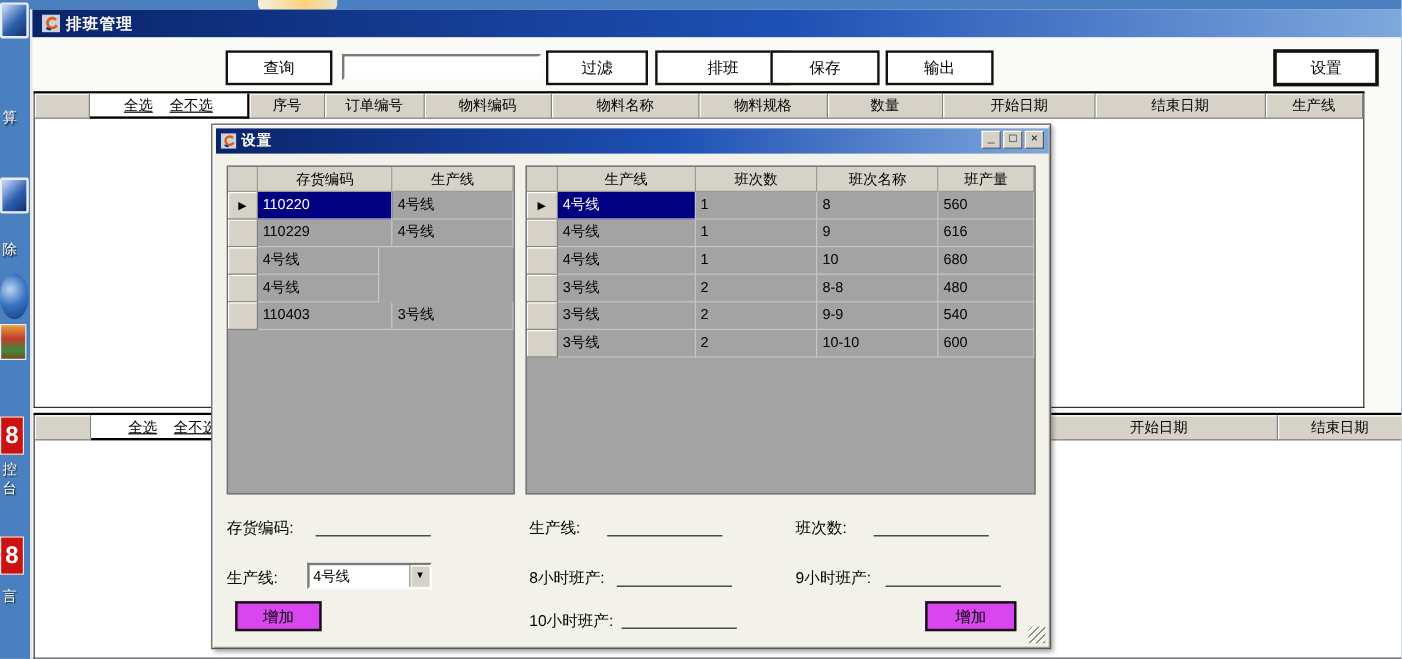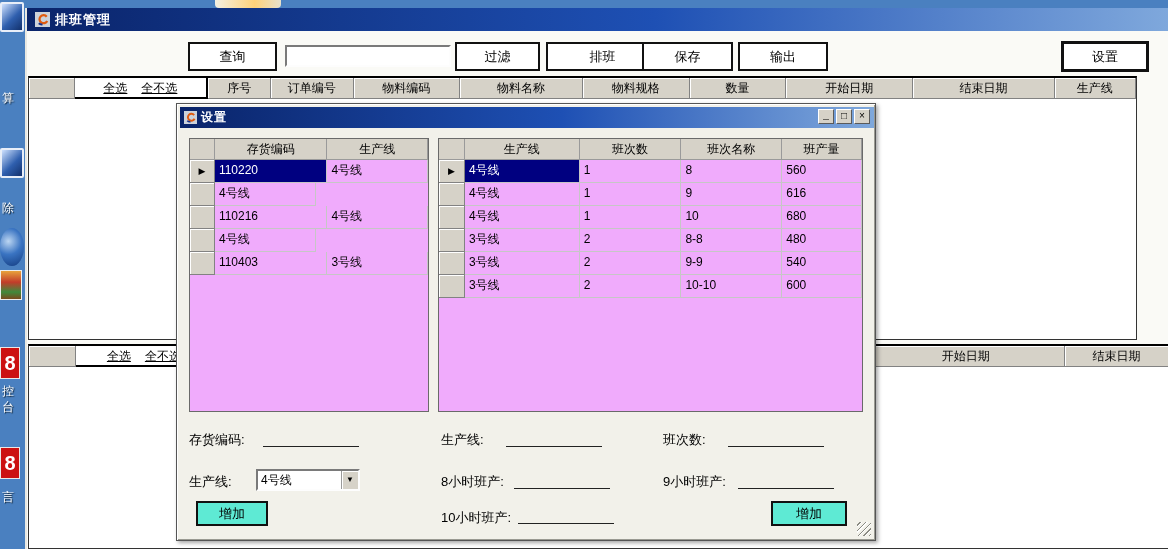--- a/index.html
+++ b/index.html
@@ -42,38 +42,38 @@
   .t-c0{width:65px}.t-c1{width:85px}.t-c2{width:110px}.t-c3{width:127px}.t-c4{width:110px}.t-c5{width:100px}.t-c6{width:131px}.t-c7{width:146px}.t-c8{width:84px;border-right:1px solid #828282}
   .b-c0{width:654px}.b-c1{width:198px}.b-c2{width:103px;border-right:none}
 
   
   .dialog { position:absolute; left:176px; top:103px; width:700px; height:438px; background:#f2f1ea; border:1px solid #555; box-shadow:inset 1px 1px 0 #fff, inset -1px -1px 0 #9a9a92, 2px 2px 4px rgba(0,0,0,.35); z-index:10; }
   .dlg-titlebar { position:absolute; left:3px; top:3px; width:694px; height:21px; background:linear-gradient(to right,#0a246a 0%,#1e50b4 55%,#7fa8dc 100%); display:flex; align-items:center; padding-left:4px; }
   .dlg-titlebar .t-text { color:#fff; font-weight:bold; font-size:12px; margin-left:4px; letter-spacing:1px; }
   .dlg-winbtns { position:absolute; right:4px; top:2px; display:flex; gap:2px; }
   .winbtn { width:16px; height:15px; background:#d6d2c8; border:1px solid; border-color:#fff #5a5a5a #5a5a5a #fff; font-size:10px; line-height:13px; text-align:center; cursor:pointer; font-family:"Liberation Mono",monospace; }
 
-  .dgrid { position:absolute; background:#f0abfc; border:1px solid #6a6a6a; overflow:hidden; }
+  .dgrid { position:absolute; background:#a3a3a3; border:1px solid #6a6a6a; overflow:hidden; }
   .dgrid-left  { left:12px;  top:34px; width:240px; height:274px; }
   .dgrid-right { left:261px; top:34px; width:425px; height:274px; }
   .dg-hdr { display:flex; height:21px; }
   .dg-hcell { background:#d6d2c8; border-right:1px solid #9a9a9a; border-bottom:1px solid #9a9a9a; text-align:center; line-height:20px; font-size:12px; }
   .dg-row { display:flex; height:23px; }
   .dg-sel { background:#d6d2c8; border-right:1px solid #828282; border-bottom:1px solid #828282; box-shadow:inset 1px 1px 0 #fff; display:flex; align-items:center; justify-content:center; font-size:9px; }
   .dg-cell { border-right:1px solid #c6c6c6; border-bottom:1px solid #c6c6c6; padding-left:4px; line-height:21px; font-size:12px; white-space:nowrap; overflow:hidden; }
   .dg-cell.selected { background:#000080; color:#fff; }
   .l-sel{width:25px}.l-c0{width:113px}.l-c1{width:101px}
   .r-sel{width:26px}.r-c0{width:115px}.r-c1{width:102px}.r-c2{width:101px}.r-c3{width:80px}
 
   .f-label { position:absolute; font-size:13px; white-space:nowrap; }
   .f-line { position:absolute; height:1px; background:#222; width:96px; }
   .combo { position:absolute; left:79px; top:365px; width:104px; height:22px; border:2px solid; border-color:#7a7a7a #fdfdfd #fdfdfd #7a7a7a; background:#fff; display:flex; }
   .combo .combo-value { flex:1; line-height:18px; padding-left:3px; font-size:12px; overflow:hidden; }
   .combo .combo-btn { width:17px; background:#d6d2c8; border-left:1px solid #9a9a9a; box-shadow:inset 1px 1px 0 #fff; text-align:center; font-size:8px; line-height:18px; cursor:pointer; }
-  .dlg-btn { position:absolute; background:#5eead4; border:2px solid #111; text-align:center; font-size:13px; cursor:pointer; display:flex; align-items:center; justify-content:center; }
+  .dlg-btn { position:absolute; background:#d946ef; border:2px solid #111; text-align:center; font-size:13px; cursor:pointer; display:flex; align-items:center; justify-content:center; }
   .dlg-add-left  { left:19px;  top:397px; width:72px; height:25px; }
   .dlg-add-right { left:594px; top:397px; width:76px; height:25px; }
   .resize-grip { position:absolute; right:4px; bottom:4px; width:14px; height:14px;
     background:repeating-linear-gradient(135deg, transparent 0 2px, #8a8a82 2px 3px, #fff 3px 4px); cursor:nwse-resize; }
 </style>
 </head>
 <body>
 
 <div class="desktop-strip">
   <div class="dt-icon dt-monitor" style="top:2px"></div>
@@ -176,25 +176,25 @@
     </div>
     <div class="dg-row">
       <div class="dg-sel l-sel">
           <span>▶</span>
         </div>
       <div class="dg-cell l-c0 selected">110220</div>
       <div class="dg-cell l-c1">4号线</div>
     </div>
     <div class="dg-row">
       <div class="dg-sel l-sel"></div>
-      <div class="dg-cell l-c1">4号线</div>
-    </div>
-    <div class="dg-row">
-      <div class="dg-sel l-sel"></div>
-      <div class="dg-cell l-c0">110216</div>
+      <div class="dg-cell l-c0">110229</div>
+      <div class="dg-cell l-c1">4号线</div>
+    </div>
+    <div class="dg-row">
+      <div class="dg-sel l-sel"></div>
       <div class="dg-cell l-c1">4号线</div>
     </div>
     <div class="dg-row">
       <div class="dg-sel l-sel"></div>
       <div class="dg-cell l-c1">4号线</div>
     </div>
     <div class="dg-row">
       <div class="dg-sel l-sel"></div>
       <div class="dg-cell l-c0">110403</div>
       <div class="dg-cell l-c1">3号线</div>

